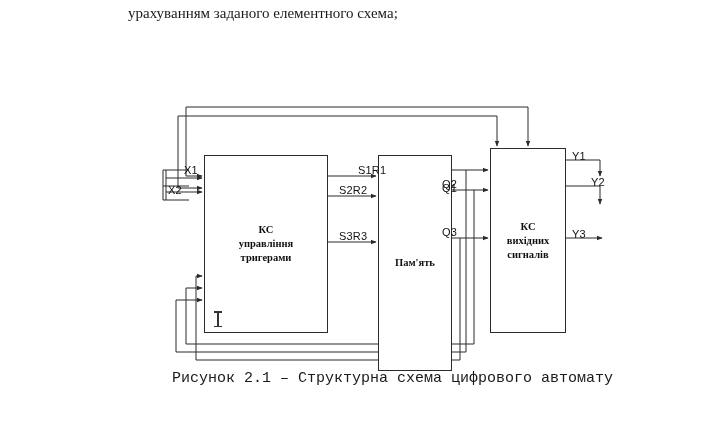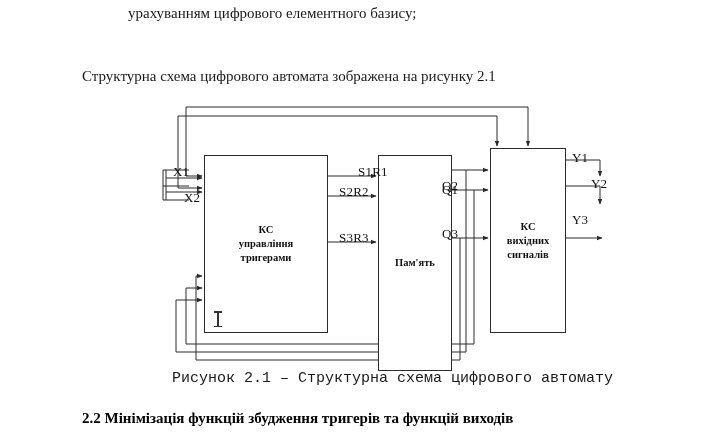--- a/index.html
+++ b/index.html
@@ -78,22 +78,22 @@
     line-height: 14px;
     color: #111111;
     white-space: pre-line;
   }
   .ks-left  { left: 204px; top: 155px; width: 124px; height: 178px; }
   .mem      { left: 378px; top: 155px; width: 74px;  height: 216px; }
   .ks-right { left: 490px; top: 148px; width: 76px;  height: 185px; }
 
   .siglabel {
     position: absolute;
-    font-family: Liberation Serif, serif;
-    font-size: 13px;
+    font-family: Liberation Sans, sans-serif;
+    font-size: 11px;
     color: #111111;
     letter-spacing: .2px;
     white-space: pre;
   }
 
   .cursor {
     position: absolute;
     left: 217px;
     top: 311px;
     width: 2px;
@@ -109,25 +109,23 @@
     background: #333333;
   }
   .cursor:before { top: 0; }
   .cursor:after  { bottom: 0; }
 </style>
 </head>
 <body>
 
 <div class="page">
 
-  <div class="txt list-line-1">урахуванням цифрового елементного базису;</div>
-  <div class="txt intro-line">Структурна схема цифрового автомата зображена на рисунку 2.1</div>
+  <div class="txt list-line-1">урахуванням заданого елементного схема;</div>
 
   <div class="caption">Рисунок 2.1 – Структурна схема цифрового автомату</div>
-  <div class="section-head">2.2 Мінімізація функцій збудження тригерів та функцій виходів</div>
 
   <svg class="diagram" viewBox="0 0 717 436">
     <defs>
       <marker id="arrow" viewBox="0 0 10 10" refX="9" refY="5" markerWidth="6" markerHeight="6" orient="auto-start-reverse">
         <path d="M 0 1 L 10 5 L 0 9 z" fill="#2b2b2b"></path>
       </marker>
     </defs>
     <g stroke="#2b2b2b" stroke-width="1" fill="none">
 
       <path d="M 186 107 L 528 107"></path>
@@ -188,29 +186,29 @@
   </div>
   <div class="blockbox mem">
     <div class="blocklabel">Пам'ять</div>
   </div>
   <div class="blockbox ks-right">
     <div class="blocklabel">КС
 вихідних
 сигналів</div>
   </div>
 
-  <div class="siglabel" style="left:173px; top:164px;">X1</div>
-  <div class="siglabel" style="left:168px; top:190px;margin-left:16px;">X2</div>
+  <div class="siglabel" style="left:184px; top:164px;">X1</div>
+  <div class="siglabel" style="left:168px; top:184px;">X2</div>
 
   <div class="siglabel" style="left:358px; top:164px;">S1R1</div>
   <div class="siglabel" style="left:339px; top:184px;">S2R2</div>
   <div class="siglabel" style="left:339px; top:230px;">S3R3</div>
 
   <div class="siglabel" style="left:442px; top:176px;margin-top:6px;">Q1</div>
   <div class="siglabel" style="left:442px; top:178px;">Q2</div>
   <div class="siglabel" style="left:442px; top:226px;">Q3</div>
 
   <div class="siglabel" style="left:572px; top:150px;">Y1</div>
   <div class="siglabel" style="left:572px; top:176px;margin-left:19px;">Y2</div>
-  <div class="siglabel" style="left:572px; top:212px;text-align:right;">Y3</div>
+  <div class="siglabel" style="left:572px; top:228px;text-align:right;">Y3</div>
 
   <div class="cursor"></div>
 </div>
 
 </body></html>

